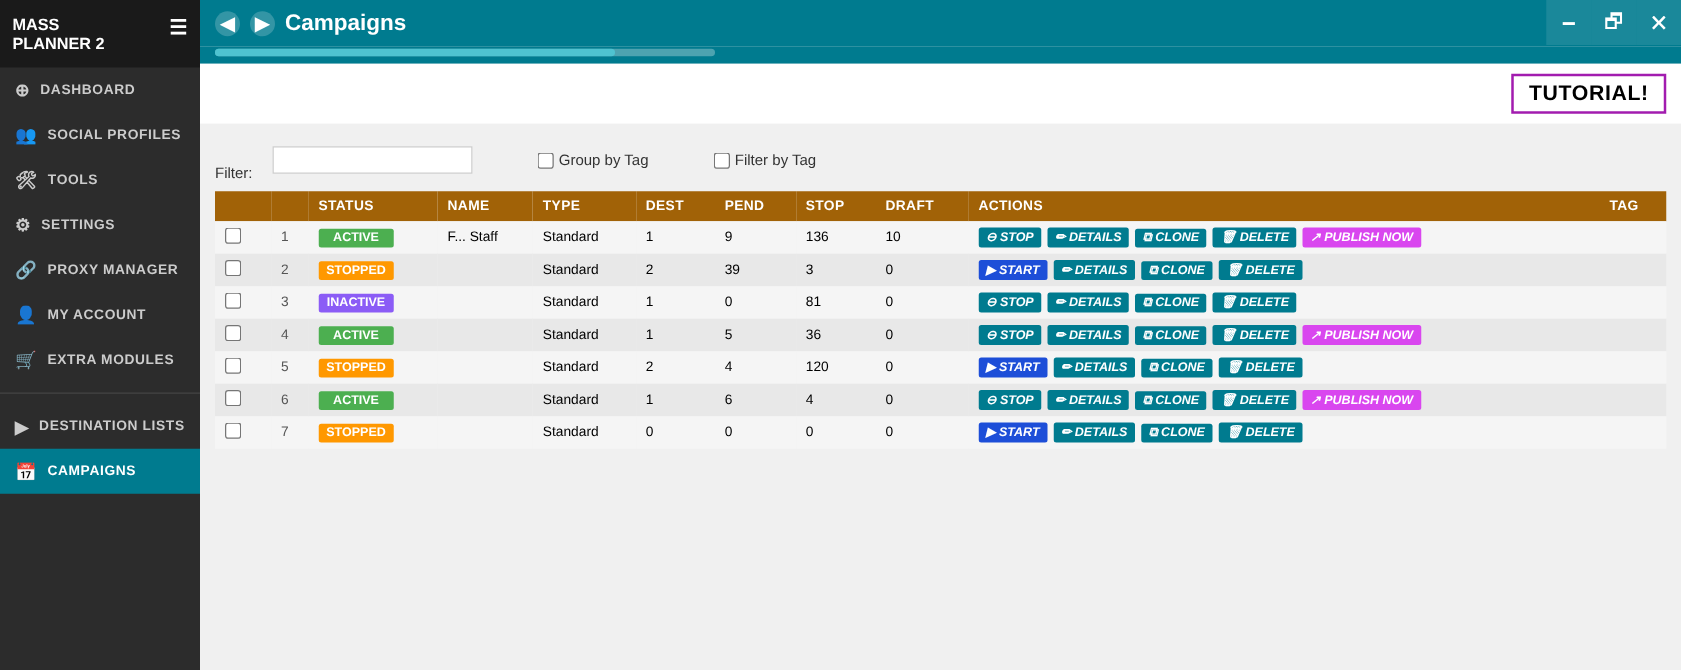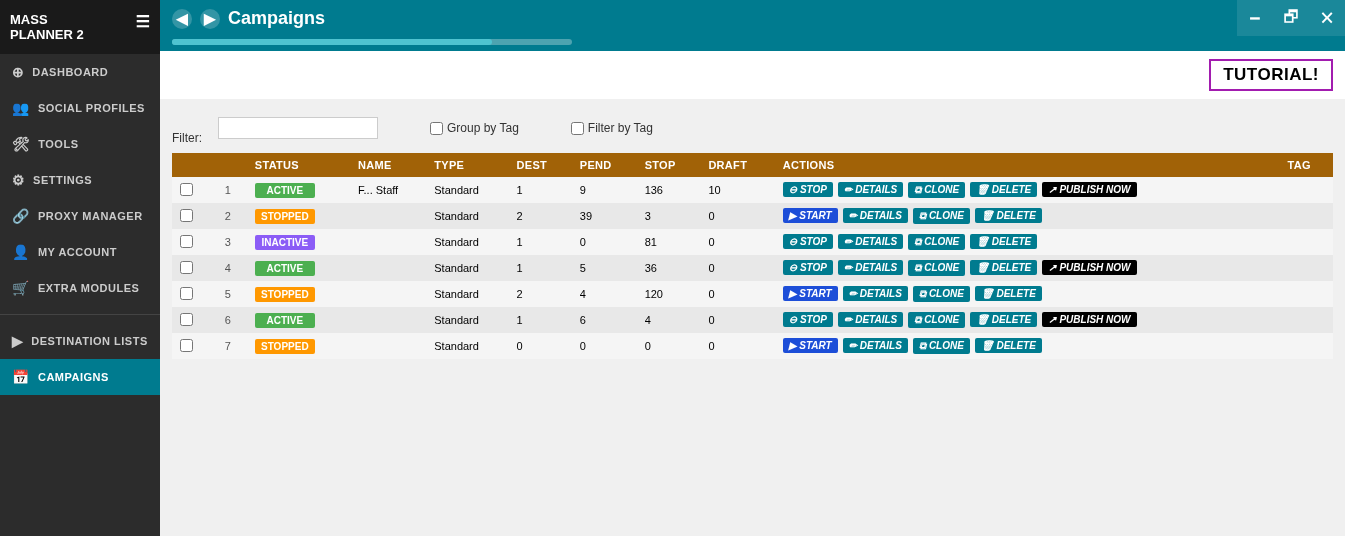--- a/index.html
+++ b/index.html
@@ -236,21 +236,21 @@
       cursor: pointer;
       color: white;
       margin-right: 2px;
       font-style: italic;
     }
     .btn-stop { background: #007b8f; }
     .btn-start { background: #1d4ed8; }
     .btn-details { background: #007b8f; }
     .btn-clone { background: #007b8f; }
     .btn-delete { background: #007b8f; }
-    .btn-publish { background: #000000; }
+    .btn-publish { background: #d946ef; }
 
     .row-check { margin-right: 4px; }
     .row-num { color: #555; }
   </style>
 </head>
 <body>
 
 <div class="sidebar">
   <div class="sidebar-header">
     <div>

